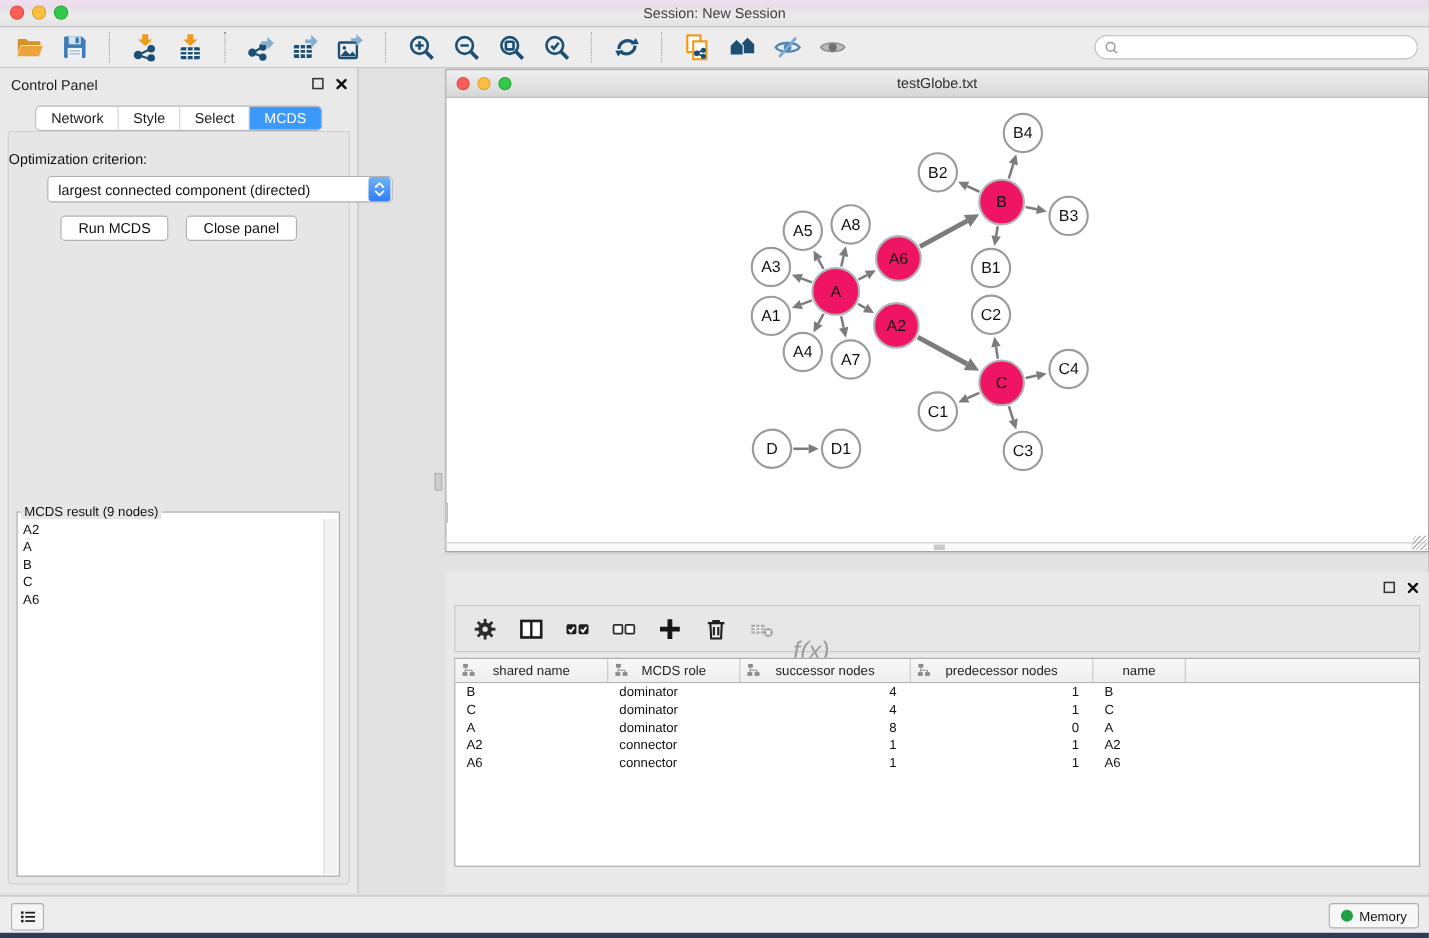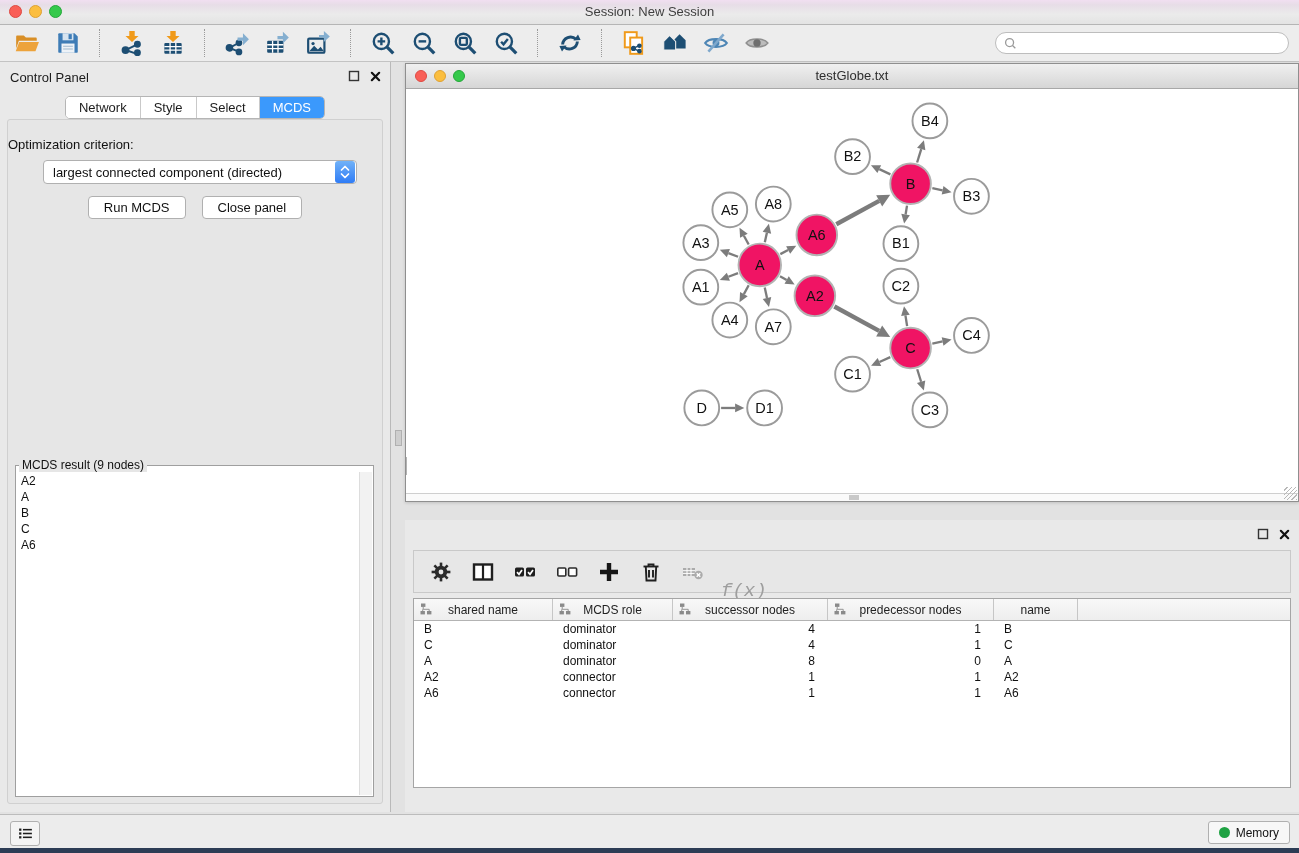--- a/index.html
+++ b/index.html
@@ -21,21 +21,21 @@
   .toolbar{position:absolute;left:0;top:25px;width:100%;height:37px;background:#ededed;
     border-bottom:1px solid #c3c3c3;display:flex;align-items:center;padding:0 10px;box-sizing:border-box;}
   #tb-icons{display:flex;align-items:center;gap:7px;}
   .tb-icon{width:34px;height:30px;display:flex;align-items:center;justify-content:center;cursor:default;}
   .tb-sep{width:1px;height:28px;border-left:1px dotted #9a9a9a;margin:0 7px;}
   .searchbox{margin-left:auto;width:294px;height:22px;background:#fff;border:1px solid #bdbdbd;
     border-radius:12px;display:flex;align-items:center;padding:0 8px;gap:5px;box-sizing:border-box;}
   .searchbox input{border:none;outline:none;flex:1;font-size:12px;background:transparent;font-family:"Liberation Sans",sans-serif;}
 
   
-  .control-panel{position:absolute;left:0;top:62px;width:391px;height:750px;background:#e9e9e9;
+  .control-panel{position:absolute;left:0;top:62px;width:326px;height:750px;background:#e9e9e9;
     border-right:1px solid #b9b9b9;box-sizing:border-box;}
   .panel-title{position:absolute;left:10px;top:8px;font-size:13px;color:#1c1c1c;}
   .panel-ctrls{position:absolute;right:9px;top:8px;display:flex;gap:10px;align-items:center;}
   .cp-tabs{position:absolute;left:0;top:34px;width:100%;display:flex;justify-content:center;}
   .seg{display:flex;border:1px solid #b5b5b5;border-radius:5px;overflow:hidden;background:#fff;}
   .seg-tab{padding:2px 13px;font-size:13px;color:#1c1c1c;background:#fff;border-right:1px solid #c9c9c9;line-height:17px;cursor:default;}
   .seg-tab:last-child{border-right:none;}
   .seg-tab.active{background:#3b99fc;color:#fff;}
   .cp-content{position:absolute;left:7px;top:57px;right:7px;bottom:8px;background:#e6e6e6;
     border:1px solid #d0d0d0;border-radius:3px;}
@@ -69,21 +69,21 @@
   .nw-hthumb{position:absolute;left:443px;top:1px;width:10px;height:5px;background:#c9c9c9;}
   .nw-vthumb{position:absolute;left:-7px;top:368px;width:6px;height:16px;background:#cecece;border:1px solid #b2b2b2;}
   .resize-grip{position:absolute;right:1px;bottom:1px;width:13px;height:13px;
     background:repeating-linear-gradient(135deg,transparent 0 2px,#b8b8b8 2px 3px);}
 
   
   .table-panel{position:absolute;left:405px;top:520px;width:894px;height:292px;background:#e9e9e9;}
   .tp-toolbar{position:absolute;left:8px;right:8px;top:30px;height:43px;background:#e7e7e7;
     border:1px solid #c9c9c9;display:flex;align-items:center;padding-left:13px;gap:15px;box-sizing:border-box;}
   .tp-icon{width:27px;height:27px;display:flex;align-items:center;justify-content:center;cursor:default;}
-  .fx{font-family:Liberation Mono, monospace;font-style:italic;font-size:19px;color:#9e9e9e;line-height:27px;margin-top:39px;}
+  .fx{font-family:Liberation Sans, sans-serif;font-style:italic;font-size:23px;color:#9e9e9e;line-height:27px;margin-top:39px;}
   .tp-table{position:absolute;left:8px;right:8px;top:78px;height:190px;background:#fff;
     border:1px solid #a5a5a5;overflow:hidden;box-sizing:border-box;}
   .th-row{display:flex;height:21px;background:linear-gradient(#f8f8f8,#eeeeee);border-bottom:1px solid #b3b3b3;}
   .th-cell{position:relative;border-right:1px solid #c6c6c6;font-size:12px;color:#222;display:flex;
     align-items:center;justify-content:center;box-sizing:border-box;flex:none;}
   .th-cell .tree{position:absolute;left:6px;top:4px;}
   .td-row{display:flex;height:16px;font-size:12px;color:#111;}
   .td-cell{box-sizing:border-box;line-height:16px;white-space:nowrap;flex:none;padding:0 10px;}
   .td-cell.right{text-align:right;padding-right:13px;}
   .tp-tabs{position:absolute;left:0;right:0;top:271px;display:flex;justify-content:center;}

